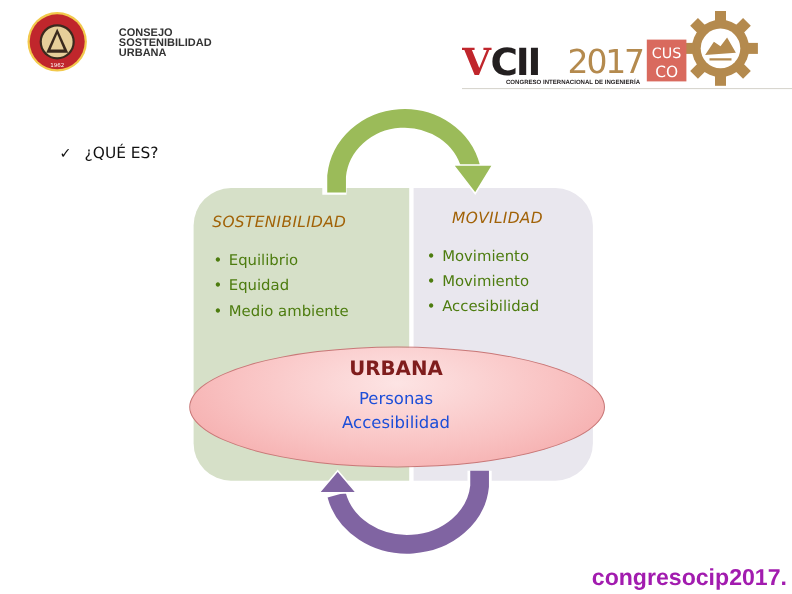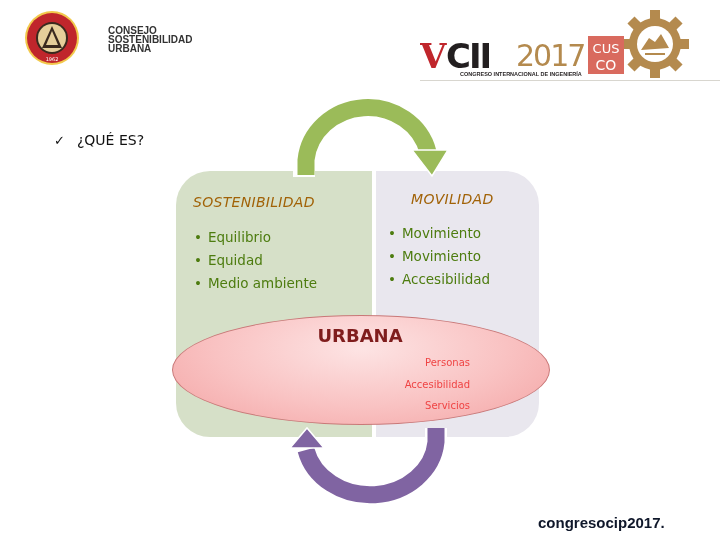--- a/index.html
+++ b/index.html
@@ -20,24 +20,24 @@
     .left-title { left:193px; top:194px; }
     .right-title { left:411px; top:191px; }
     .list { list-style:none; margin:0; padding:0; font-size:13.5px; line-height:23px; color:#4d7c0f; }
     .list li::before { content:"•"; margin-right:6px; }
     .left-list { left:194px; top:226px; }
     .right-list { left:388px; top:222px; }
     
     .urbana { left:172px; top:315px; width:378px; height:110px; border-radius:50%;
       background:radial-gradient(ellipse at 50% 30%, #fde4e4 0%, #f9c2c2 55%, #f3a3a3 100%);
       border:1px solid #c97878; box-sizing:border-box; }
-    .urbana-wrap { position:absolute; left:250px; width:220px; top:352px; text-align:right; font-size:10px; line-height:21.5px; color:#ef4444; }
+    .urbana-wrap { position:absolute; left:250px; width:220px; top:352px; text-align:center; font-size:15px; line-height:21.5px; color:#1d4ed8; }
     .urbana-title-wrap { position:absolute; left:250px; width:220px; top:325px; text-align:center; font-size:18px; font-weight:bold; color:#7f1d1d; }
     
-    .footer { left:538px; top:514px; font-family:"Liberation Sans", sans-serif; font-weight:bold; font-size:15px; color:#0f172a; }
+    .footer { left:538px; top:514px; font-family:"Liberation Sans", sans-serif; font-weight:bold; font-size:21px; color:#a21caf; }
     svg { display:block; }
   </style>
 </head>
 <body>
 
 <div class="abs logo-left">
   <svg width="56" height="56" viewBox="0 0 56 56">
     <circle cx="28" cy="28" r="27" fill="#f2c94c"></circle>
     <circle cx="28" cy="28" r="25" fill="#c0262c"></circle>
     <circle cx="28" cy="28" r="16" fill="#3a2a1e"></circle>
@@ -119,16 +119,15 @@
     <path d="M 436 428 L 436 442 A 66 58 0 0 1 306 450" fill="none" stroke="#8064a2" stroke-width="17"></path>
     <polygon points="290,448 324,448 307,428" fill="#8064a2" stroke="#ffffff" stroke-width="1.5"></polygon>
   </g>
 </svg>
 
 <div class="abs urbana"></div>
 <div class="urbana-title-wrap">URBANA</div>
 <div class="urbana-wrap">
   <div>Personas</div>
   <div>Accesibilidad</div>
-  <div>Servicios</div>
 </div>
 
 <div class="abs footer">congresocip2017.</div>
 
 </body></html>

